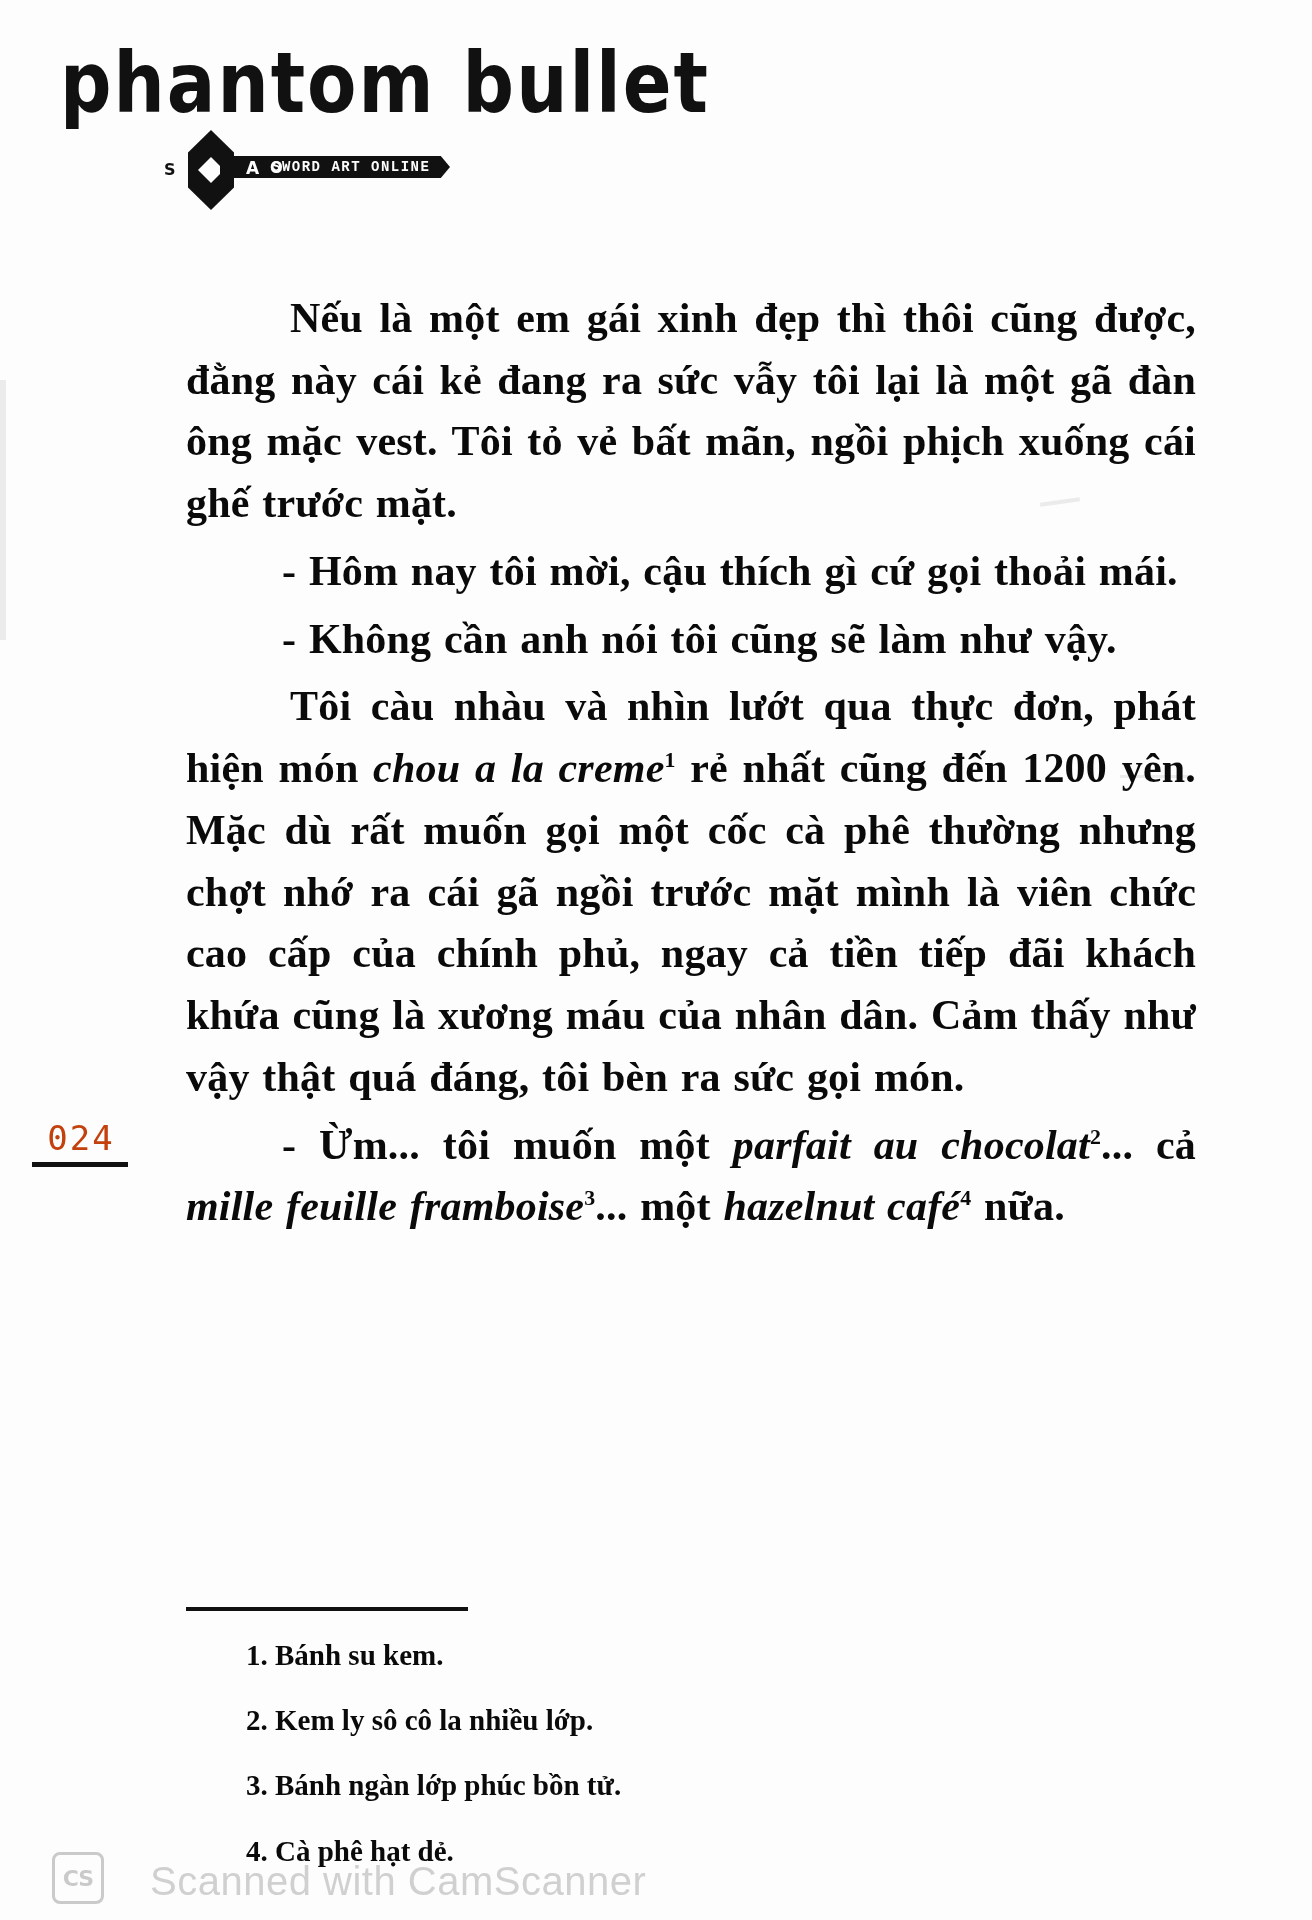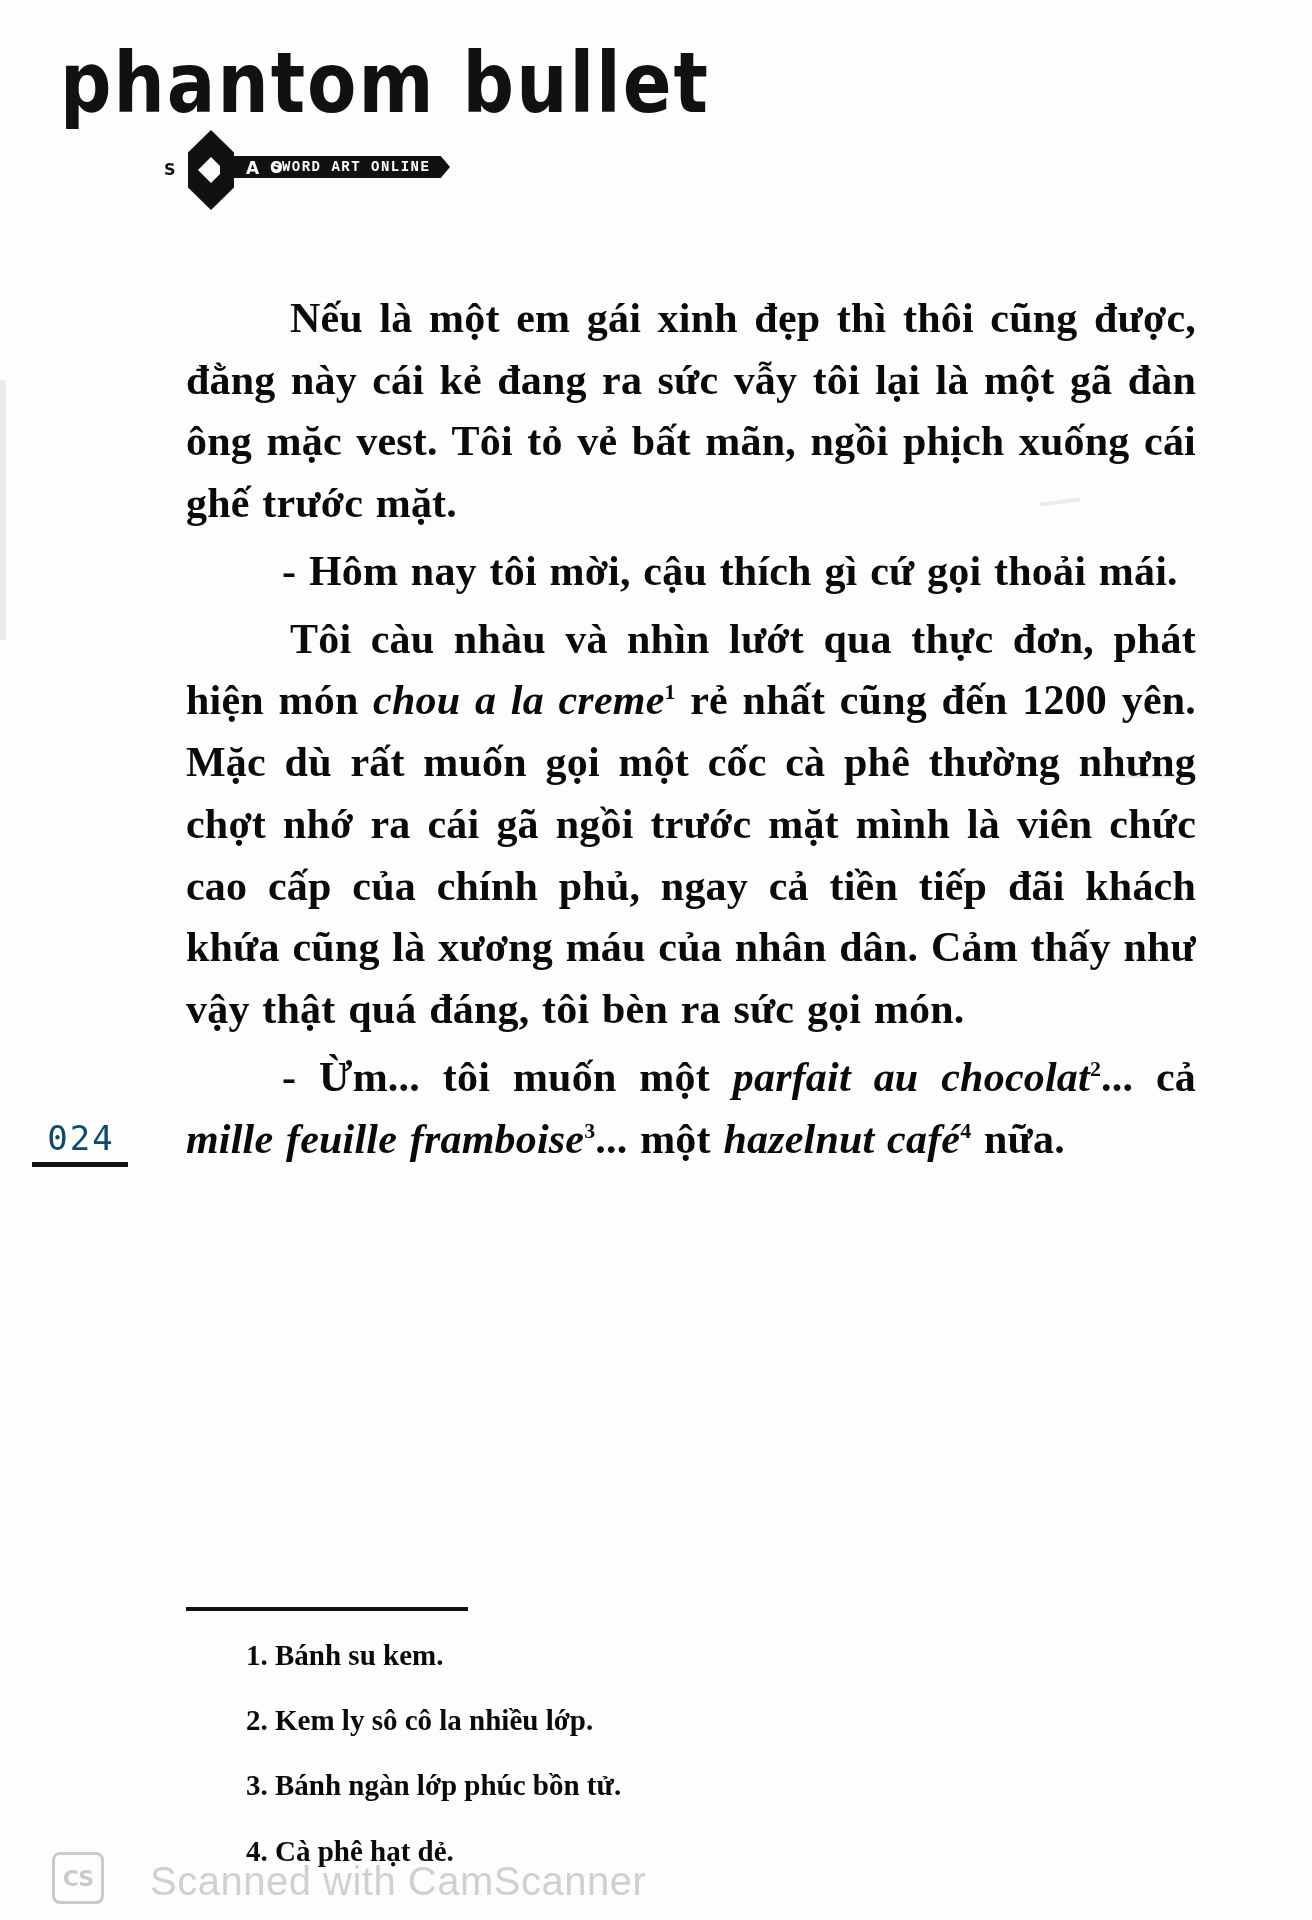--- a/index.html
+++ b/index.html
@@ -120,21 +120,21 @@
     position: absolute;
     left: 26px;
     top: 1118px;
     width: 110px;
     text-align: center;
   }
   .folio-num {
     font-family: "DejaVu Sans Mono", monospace;
     font-size: 34px;
     letter-spacing: 2px;
-    color: #0c4a6e;
+    color: #c2410c;
   }
   .folio-rule {
     margin-top: 4px;
     height: 5px;
     background: #111;
     width: 96px;
     margin-left: 6px;
   }
 
   
@@ -252,20 +252,21 @@
   </div>
 
   <div class="folio">
     <div class="folio-num">024</div>
     <div class="folio-rule"></div>
   </div>
 
   <div class="body-col">
     <p class="para">Nếu là một em gái xinh đẹp thì thôi cũng được, đằng này cái kẻ đang ra sức vẫy tôi lại là một gã đàn ông mặc vest. Tôi tỏ vẻ bất mãn, ngồi phịch xuống cái ghế trước mặt.</p>
     <p class="para dash">- Hôm nay tôi mời, cậu thích gì cứ gọi thoải mái.</p>
+    <p class="para dash">- Không cần anh nói tôi cũng sẽ làm như vậy.</p>
 
     <p class="para"><span>Tôi càu nhàu và nhìn lướt qua thực đơn, phát hiện món </span><em>chou a la creme</em><sup>1</sup><span> rẻ nhất cũng đến 1200 yên. Mặc dù rất muốn gọi một cốc cà phê thường nhưng chợt nhớ ra cái gã ngồi trước mặt mình là viên chức cao cấp của chính phủ, ngay cả tiền tiếp đãi khách khứa cũng là xương máu của nhân dân. Cảm thấy như vậy thật quá đáng, tôi bèn ra sức gọi món.</span></p>
 
     <p class="para dash"><span>- Ừm... tôi muốn một </span><em>parfait au chocolat</em><sup>2</sup><span>... cả </span><em>mille feuille framboise</em><sup>3</sup><span>... một </span><em>hazelnut café</em><sup>4</sup><span> nữa.</span></p>
   </div>
 
   <div class="footnotes">
     <div class="fn-rule"></div>
     <div class="fn-item">1. Bánh su kem.</div>
     <div class="fn-item">2. Kem ly sô cô la nhiều lớp.</div>

